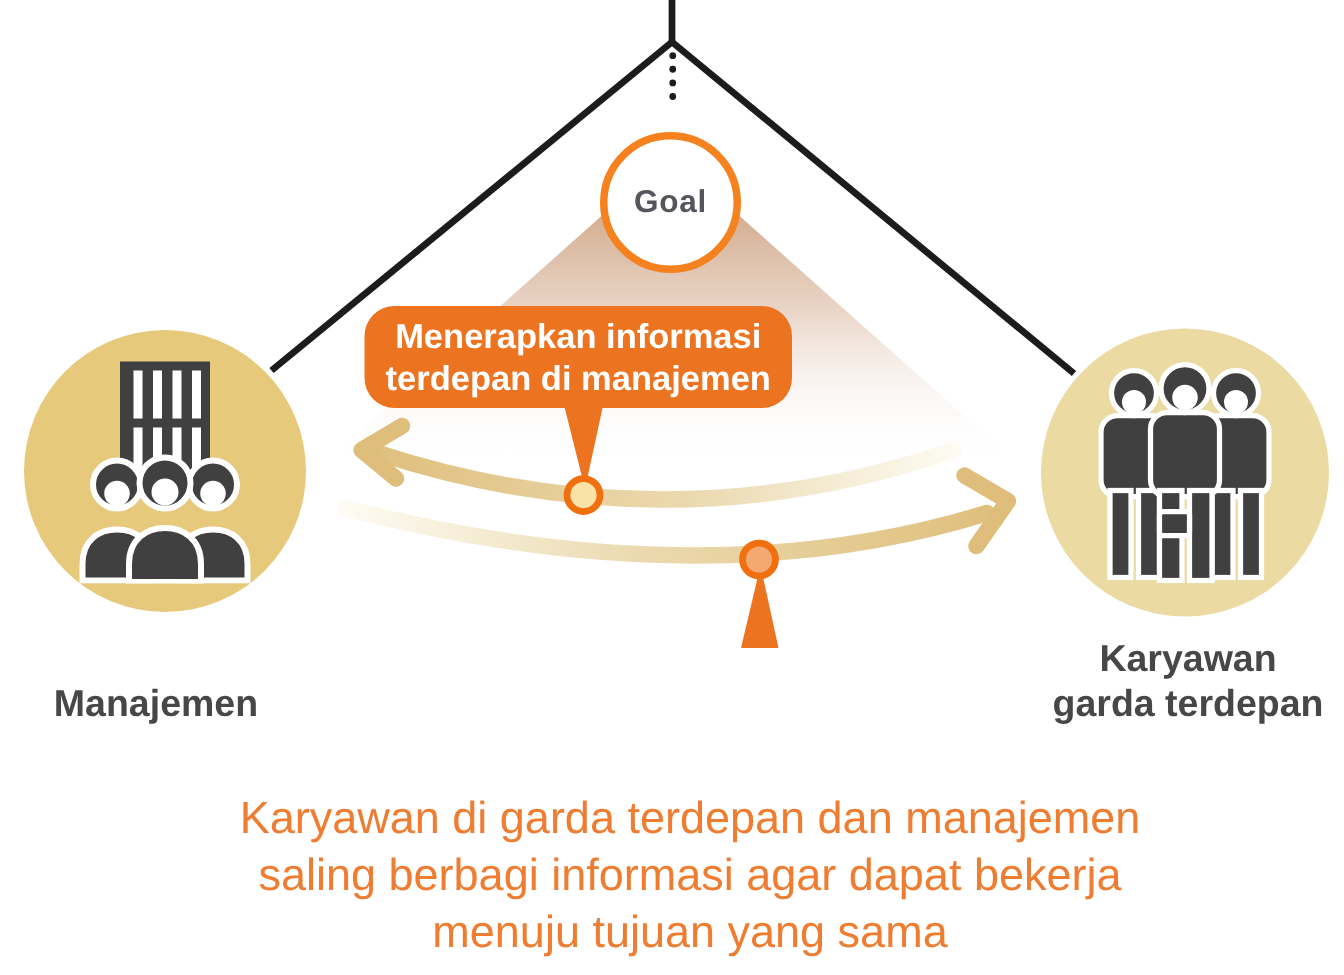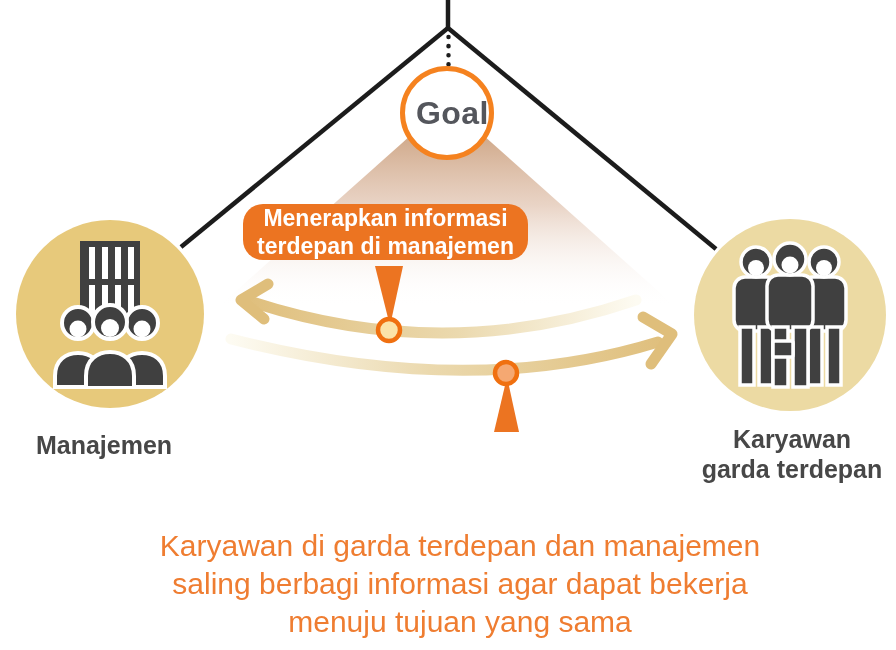--- a/index.html
+++ b/index.html
@@ -20,42 +20,42 @@
     --dot-stroke:#F07010;
     --triangle-top:#BE8A5F;
     --triangle-mid:#DDBCA6;
   }
   html,body{margin:0;padding:0;}
   body{font-family:"Liberation Sans",sans-serif;background:#ffffff;}
   .stage{position:relative;width:896px;height:650px;background:#ffffff;overflow:hidden;}
   .stage svg.backdrop{position:absolute;left:0;top:0;}
 
   .goal-circle{
-    position:absolute;left:400px;top:66px;width:84px;height:84px;
+    position:absolute;left:400px;top:88px;width:84px;height:84px;
     background:#ffffff;border:5px solid var(--goal-border);border-radius:50%;
-    display:flex;align-items:center;justify-content:flex-end;
-    font-weight:bold;font-size:32px;color:var(--goal-text);letter-spacing:.5px;
+    display:flex;align-items:center;justify-content:center;
+    font-weight:bold;font-size:21px;color:var(--goal-text);letter-spacing:.5px;
   }
   .node-circle{position:absolute;border-radius:50%;display:flex;align-items:center;justify-content:center;}
   .node-circle.left{left:16px;top:220px;width:188px;height:188px;background:var(--circle-left-fill);}
   .node-circle.right{left:694px;top:219px;width:192px;height:192px;background:var(--circle-right-fill);}
 
   .node-label{
     position:absolute;text-align:center;font-weight:bold;font-size:25px;
     color:var(--label-gray);line-height:30px;
   }
-  .node-label.left{left:6px;top:430px;width:196px;}
+  .node-label.left{left:6px;top:454px;width:196px;}
   .node-label.right{left:668px;top:424px;width:248px;}
 
   .callout{
     position:absolute;background:var(--accent-orange);border-radius:20px;
     display:flex;flex-direction:column;align-items:center;justify-content:center;
     color:#ffffff;font-weight:bold;text-align:center;
   }
-  .callout.top{left:243px;top:204px;width:285px;height:56px;font-size:23px;line-height:28px;}
+  .callout.top{left:243px;top:204px;width:285px;height:68px;font-size:23px;line-height:28px;}
   .callout.bottom{left:345px;top:427px;width:322px;height:70px;font-size:24px;line-height:29px;}
 
   .caption{
     position:absolute;left:0;top:527px;width:896px;text-align:center;
     color:var(--caption-orange);font-size:30px;line-height:38px;font-weight:normal;margin-left:12px;
   }
 </style>
 </head>
 <body>
 

